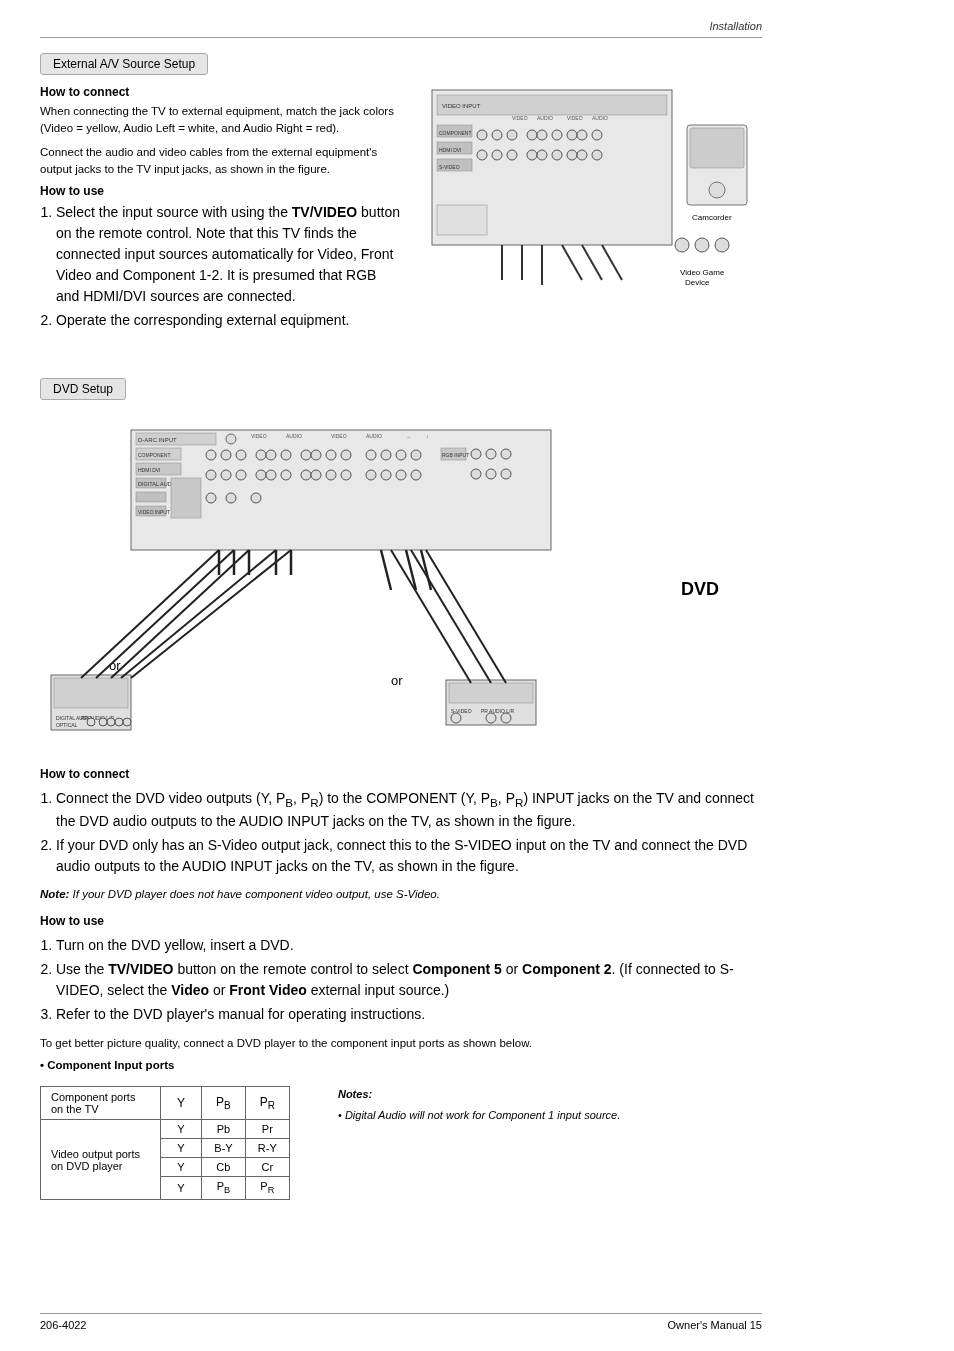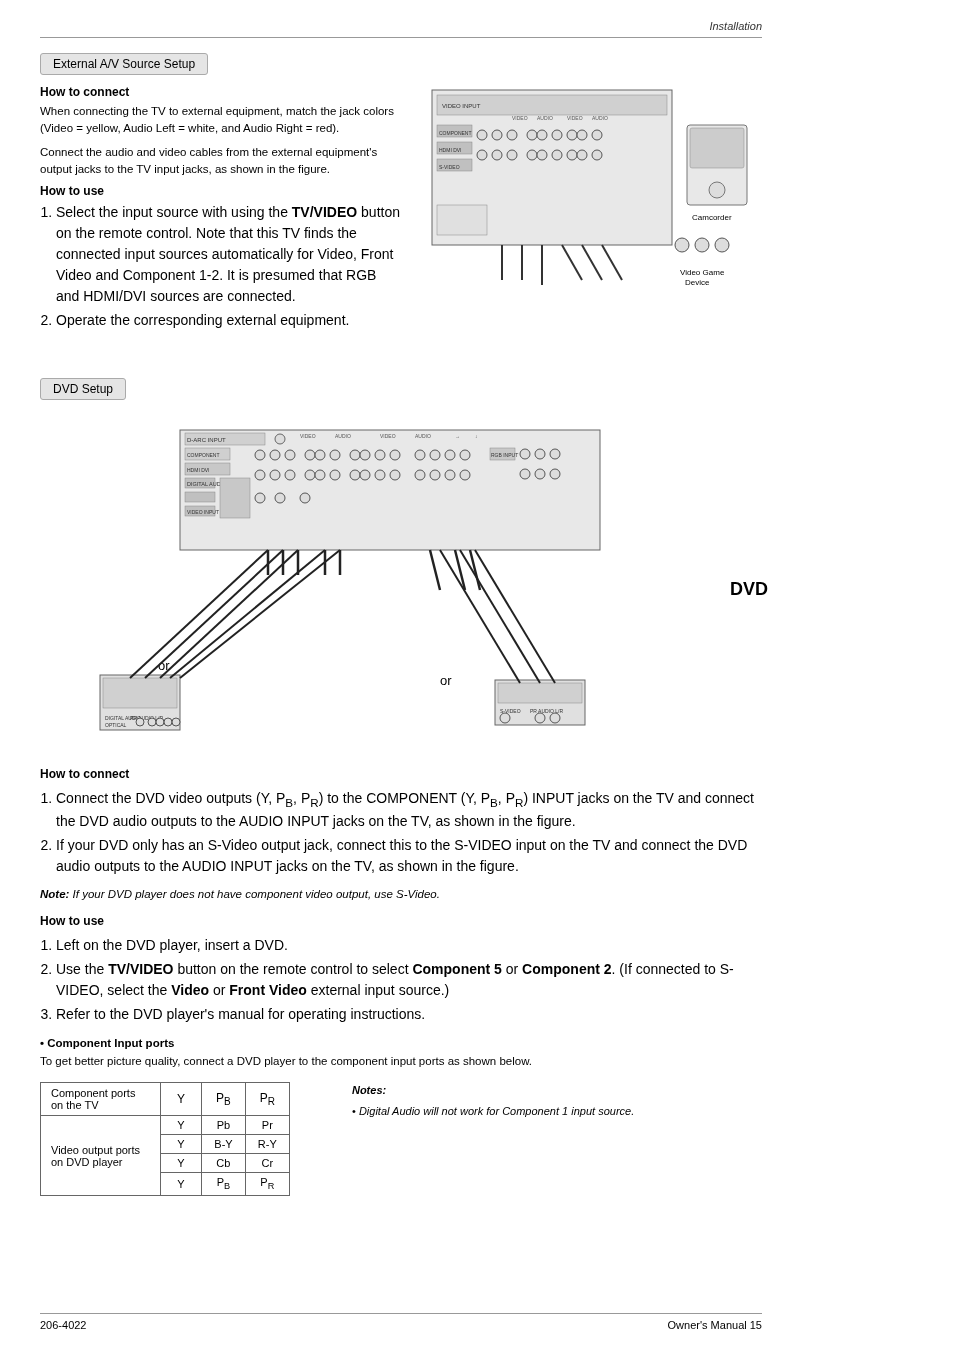--- a/index.html
+++ b/index.html
@@ -121,21 +121,21 @@
       right: 40px;
       display: flex;
       justify-content: space-between;
       font-size: 11px;
       border-top: 1px solid #999;
       padding-top: 5px;
     }
     
     .main-diagram-wrapper {
       display: flex;
-      justify-content: flex-start;
+      justify-content: center;
       align-items: flex-start;
       gap: 10px;
       margin: 10px 0 15px 0;
     }
     .diagram-svg-container {
       flex: 1;
       display: flex;
       justify-content: center;
     }
   </style>
@@ -389,30 +389,30 @@
         <li>Connect the DVD video outputs (Y, P<sub>B</sub>, P<sub>R</sub>) to the COMPONENT (Y, P<sub>B</sub>, P<sub>R</sub>) INPUT jacks  on the TV and connect the DVD audio outputs to the AUDIO INPUT jacks on the TV, as shown in the figure.</li>
         <li>If your DVD only has an S-Video output jack, connect this to the S-VIDEO input on the TV and connect the DVD audio outputs to the AUDIO INPUT jacks on the TV, as shown in the figure.</li>
       </ol>
       <p><em><strong>Note:</strong> If your DVD player does not have component video output, use S-Video.</em></p>
     </div>
 
     
     <div class="dvd-instructions" style="margin-top:8px;">
       <h3 class="sub-heading">How to use</h3>
       <ol class="instructions">
-        <li>Left on the DVD player, insert a DVD.</li>
+        <li>Turn on the DVD yellow, insert a DVD.</li>
         <li>Use the <strong>TV/VIDEO</strong> button on the remote control to select <strong>Component 5</strong> or <strong>Component 2</strong>.  (If connected to S-VIDEO, select the <strong>Video</strong> or <strong>Front Video</strong> external input source.)</li>
         <li>Refer to the DVD player's manual for operating instructions.</li>
       </ol>
     </div>
 
     
     <div style="margin-top:12px;">
+      <p style="font-size:11.5px; margin-bottom:10px;">To get better picture quality, connect a DVD player to the component input ports as shown below.</p>
       <p style="font-size:11.5px; margin-bottom:6px;"><strong>• <span>Component Input ports</span></strong></p>
-      <p style="font-size:11.5px; margin-bottom:10px;">To get better picture quality, connect a DVD player to the component input ports as shown below.</p>
 
       <div class="component-table-area">
 
         <div>
           <table class="component-table">
             <tbody>
                 <tr>
               <td class="label-cell" style="width:120px; font-size:11px;">Component ports<br>on the TV</td>
               <td style="font-size:12px; padding: 8px 16px;">Y</td>
               <td style="font-size:12px; padding: 8px 14px;">P<sub>B</sub></td>
@@ -436,21 +436,21 @@
             </tr>
             <tr>
               <td style="font-size:11px; padding:3px 12px;">Y</td>
               <td style="font-size:11px; padding:3px 12px;">P<sub>B</sub></td>
               <td style="font-size:11px; padding:3px 12px;">P<sub>R</sub></td>
             </tr>
           </tbody>
             </table>
         </div>
 
-        <div class="notes-box" style="margin-left:32px;">
+        <div class="notes-box" style="margin-left:18px;">
           <p><strong><em>Notes:</em></strong></p>
           <p>• <em>Digital Audio will not work for Component 1 input source.</em></p>
         </div>
       </div>
     </div>
   </div>
 
   <div class="page-footer">
     <span>206-4022</span>
     <span>Owner's Manual   15</span>

